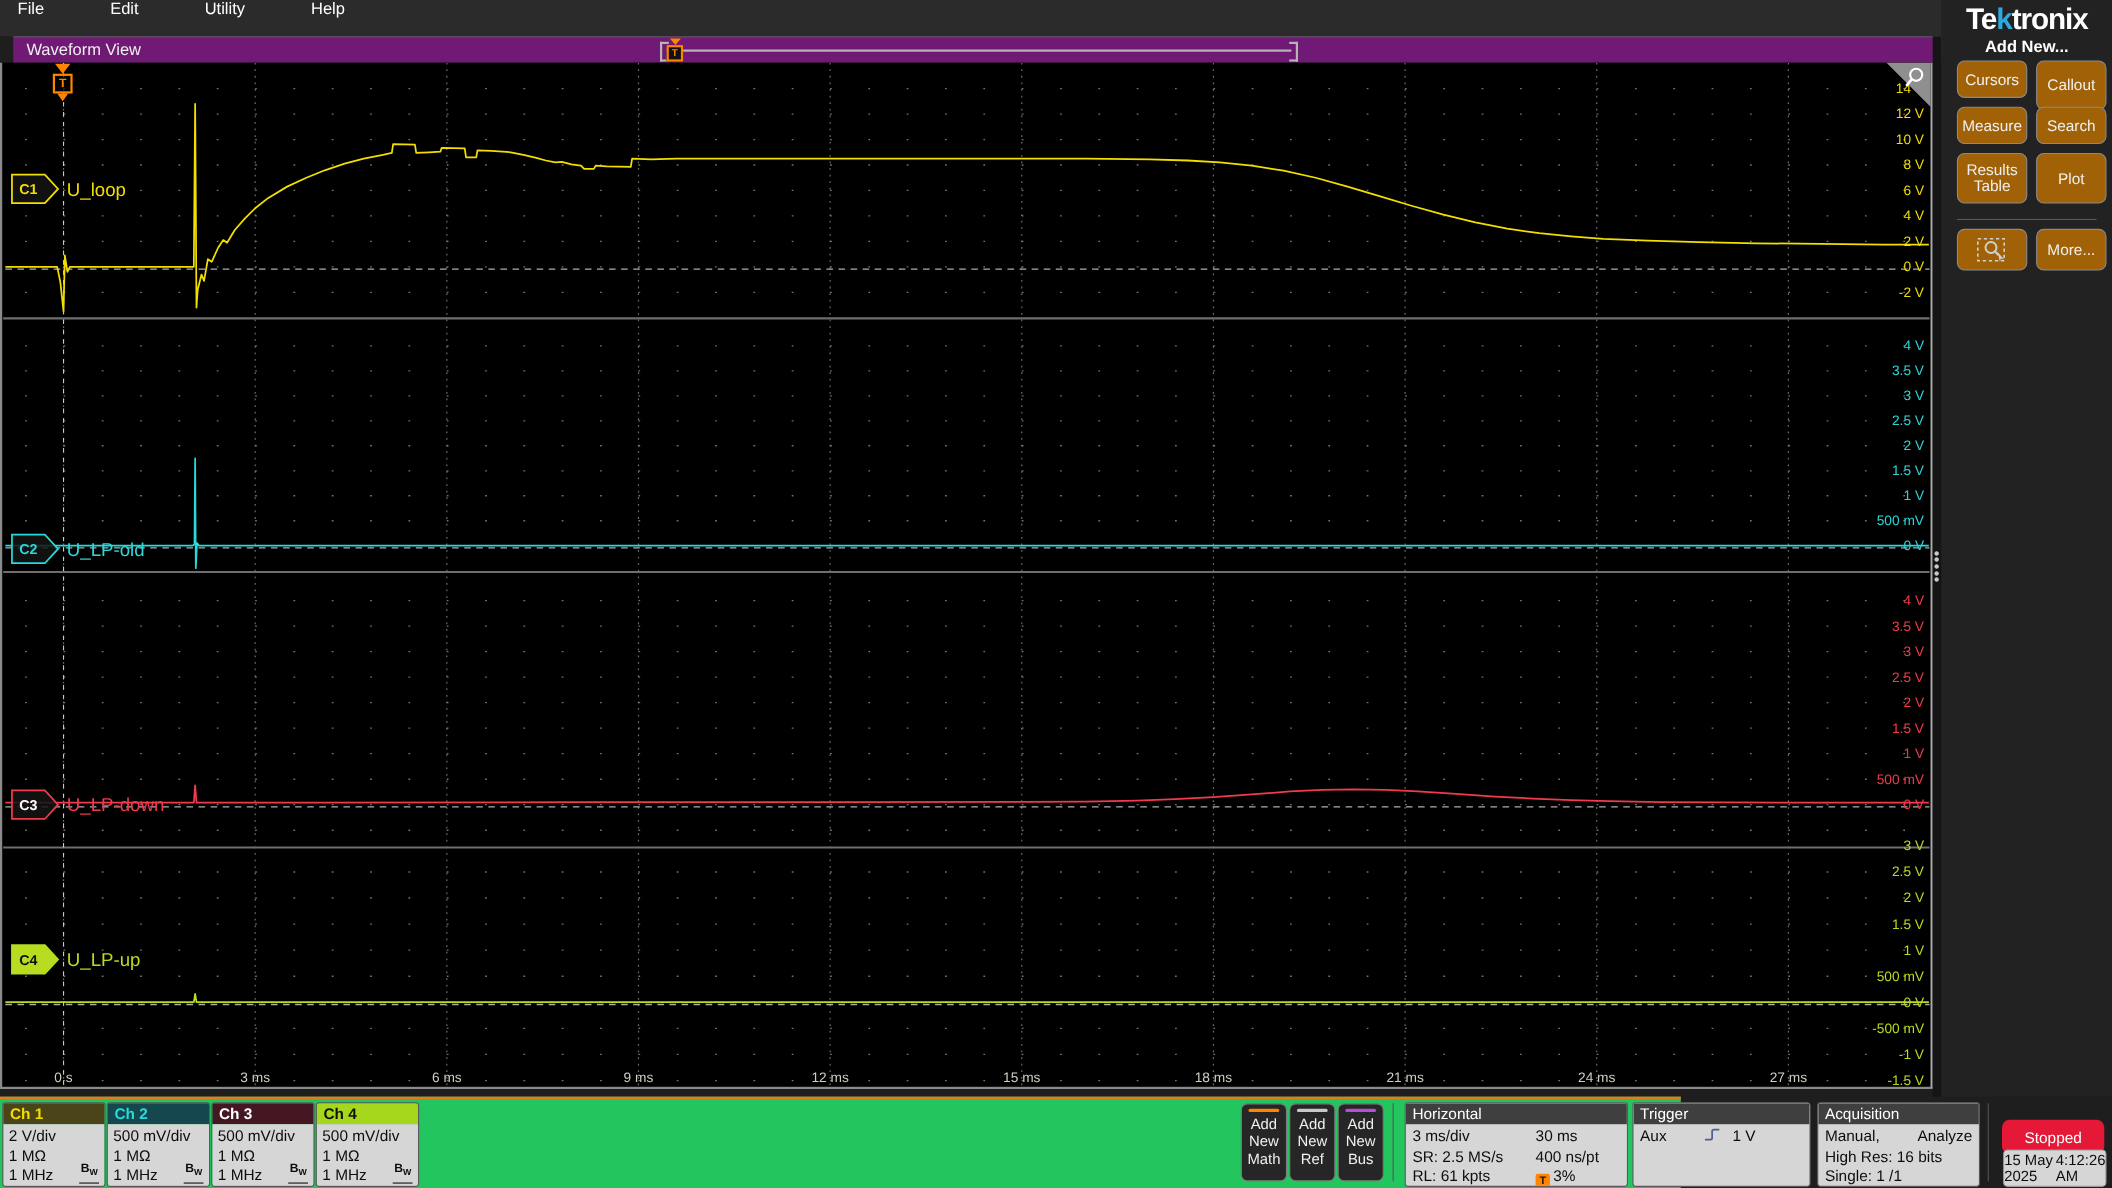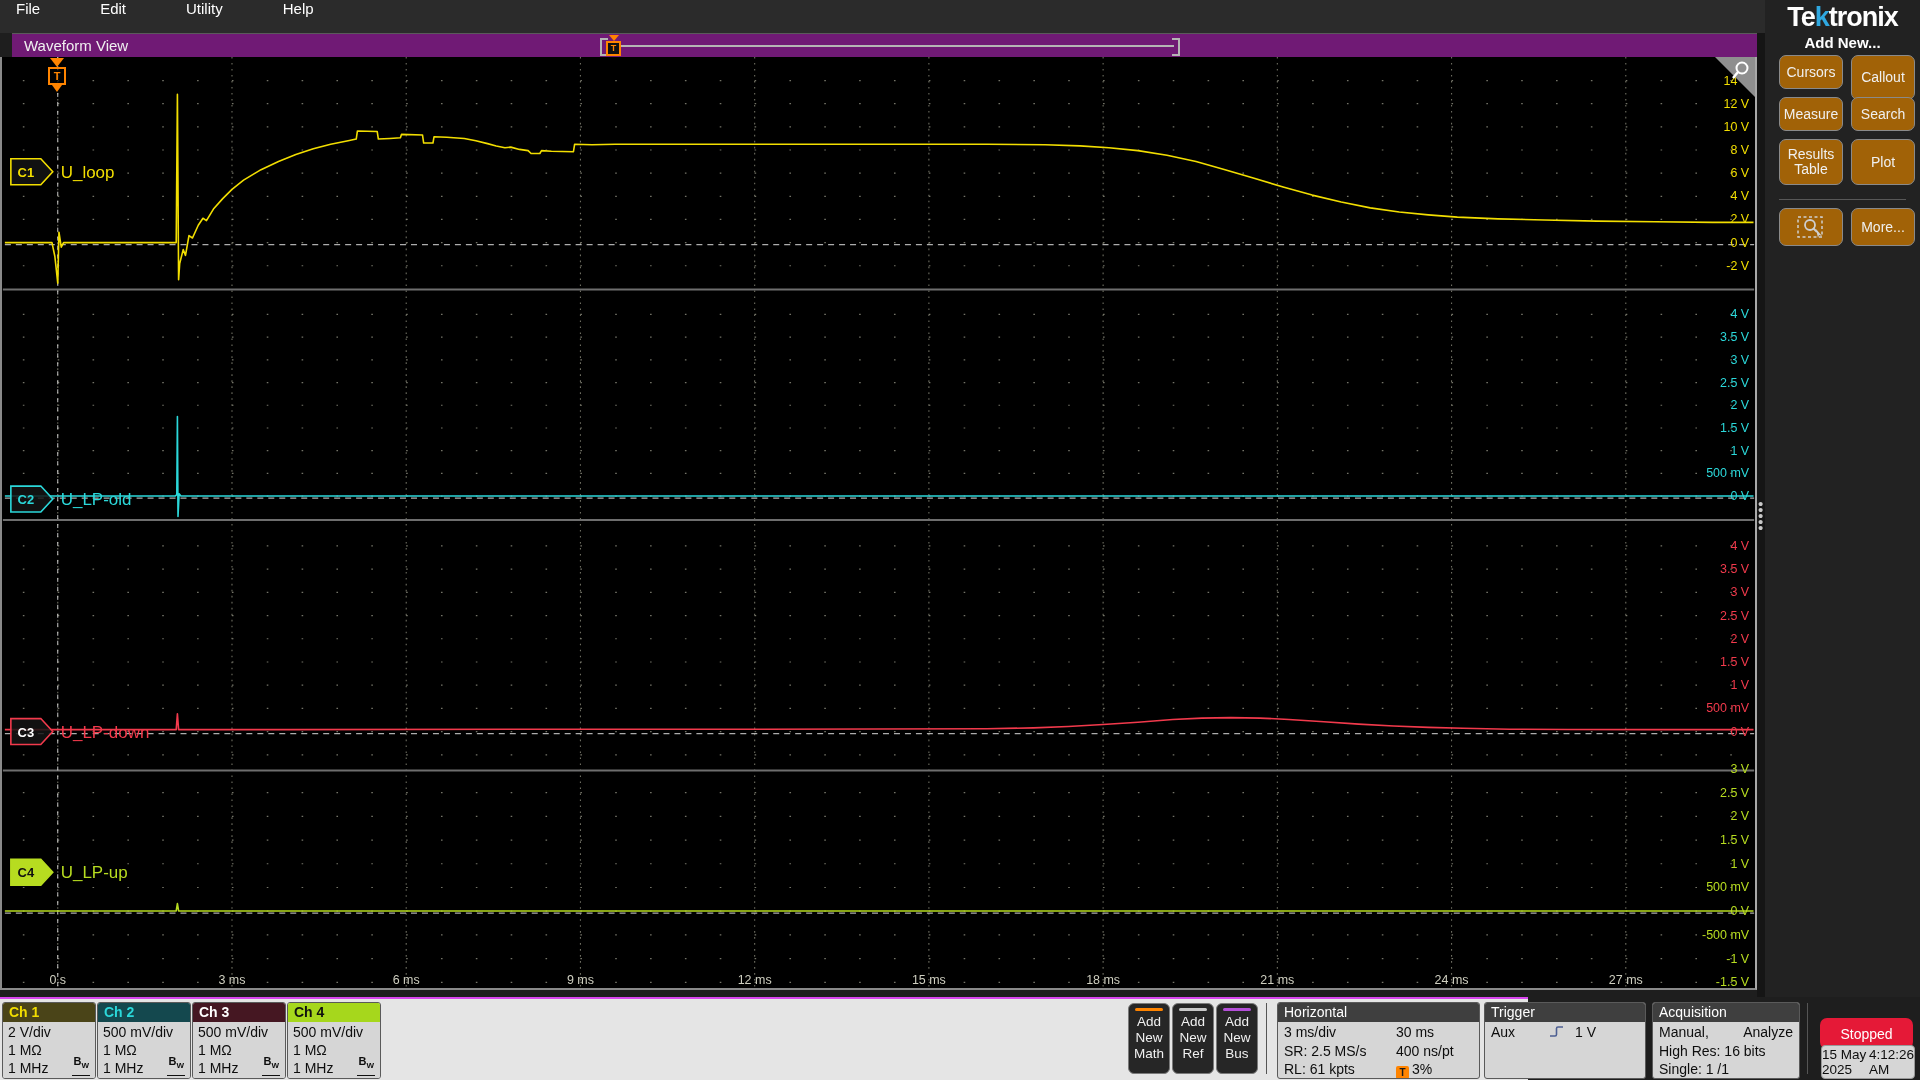--- a/index.html
+++ b/index.html
@@ -42,21 +42,21 @@
   
   #sidebar{position:absolute;left:1765px;top:0;width:155px;height:997px;background:#222;}
   #logo{margin-top:2px;text-align:center;font-size:27px;font-weight:800;color:#fff;letter-spacing:-1px;}
   #logo .k{color:#2fa8e0;}
   #addnew{margin-top:1px;text-align:center;font-size:15px;font-weight:bold;color:#fff;}
   .sbtn{position:absolute;width:64px;background:#a16207;border:1px solid #8a8a8a;border-radius:7px;
         color:#f0f0f0;font-size:14px;display:flex;align-items:center;justify-content:center;
         text-align:center;cursor:pointer;box-sizing:border-box;line-height:15px;}
   #sb-divider{position:absolute;left:14px;top:199px;width:127px;border-top:1px solid #585858;}
   
-  #bottombar{position:absolute;left:0;top:997px;width:1528px;height:83px;background:#e5e5e5;border-top:2px solid #d946ef;box-sizing:border-box;}
+  #bottombar{position:absolute;left:0;top:997px;width:1528px;height:83px;background:#22c55e;border-top:2px solid #f97316;box-sizing:border-box;}
   .chbox{position:absolute;top:3px;width:92px;height:75px;border:1px solid #5a5a5a;border-radius:3px;overflow:hidden;cursor:pointer;}
   .chbox-head{height:19px;font-size:14px;font-weight:bold;padding-left:6px;line-height:19px;}
   .chbox-body{position:relative;height:56px;background:#d6d6d6;color:#0d0d0d;font-size:14px;line-height:18px;padding:1px 0 0 5px;}
   .bw{position:absolute;right:5px;bottom:3px;font-size:11px;font-weight:bold;border-bottom:1.5px solid #111;padding:0 1px;}
   .bw sub{font-size:8px;}
   .addbtn{position:absolute;top:4px;width:42px;height:71px;background:#262626;border:1px solid #7a7a7a;border-radius:6px;
           color:#f0f0f0;font-size:13.5px;text-align:center;cursor:pointer;box-sizing:border-box;}
   .addbtn .stripe{height:3px;margin:4px 6px 3px 6px;border-radius:2px;}
   .addbtn div.l{line-height:16px;}
   .vsep{position:absolute;top:4px;height:71px;border-left:1px solid #555;}

